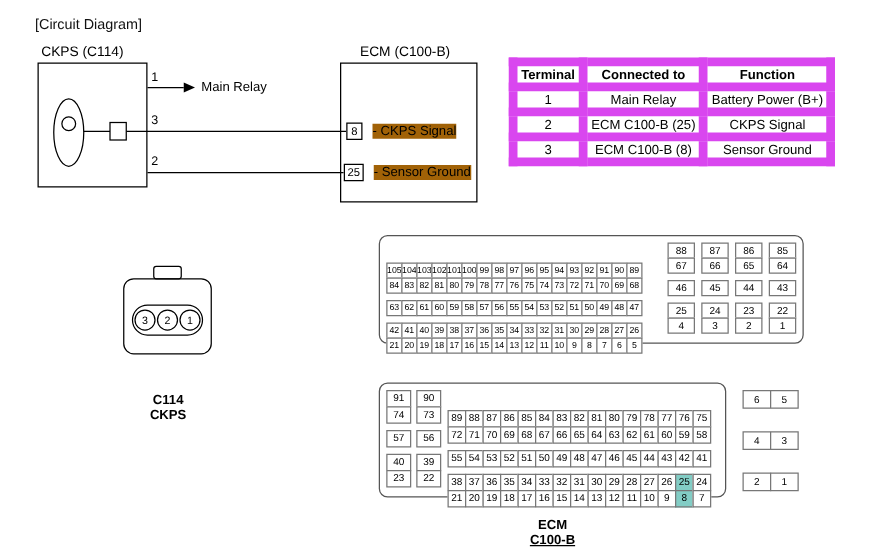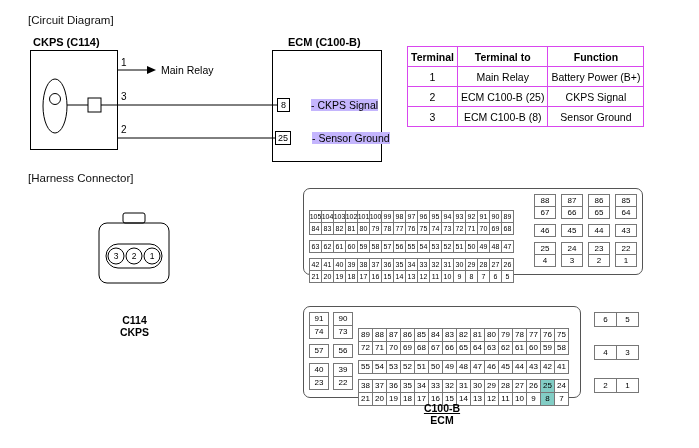--- a/index.html
+++ b/index.html
@@ -3,36 +3,36 @@
 <meta charset="utf-8">
 <style>
   * { margin:0; padding:0; box-sizing:border-box; }
   html,body { background:#fff; }
   body {
     width:699px; height:448px; position:relative; overflow:hidden;
     font-family:"Liberation Sans", sans-serif; color:#000;
   }
   .abs { position:absolute; }
   .section-label { font-size:11.5px; color:#111; }
-  .box-title { font-size:11px; font-weight:bold;text-align:center; }
+  .box-title { font-size:11px; font-weight:normal;text-align:center; }
   .comp-box { position:absolute; border:1px solid #000; background:#fff; }
   .pin-num { font-size:10px; }
   .wire-label { font-size:10.5px; }
   .ecm-pin-row { position:absolute; display:flex; align-items:center; background:transparent; }
   .ecm-pin-box {
     border:1px solid #000; background:#fff; font-size:9px;
     min-width:13px; height:14px; display:flex; align-items:center; justify-content:center;
     padding:0 2px;
   }
-  .ecm-pin-label { font-size:10.5px; margin-left:21px; background:#c4b5fd; }
+  .ecm-pin-label { font-size:10.5px; margin-left:8px; background:#a16207; }
 
   
   .conn-table { border-collapse:collapse; font-size:10.5px; table-layout:fixed; background:#fff; }
   .conn-table th, .conn-table td {
-    border:1px solid #d946ef; text-align:center; vertical-align:middle;
+    border:7px solid #d946ef; text-align:center; vertical-align:middle;
     height:20px; padding:0 3px; overflow:hidden; white-space:nowrap;
   }
   .conn-table th { font-weight:bold; }
   .conn-table th:nth-child(1){ width:58px; }
   .conn-table th:nth-child(2){ width:122px; }
   .conn-table th:nth-child(3){ width:104px; }
 
   
   .conn-outline { position:absolute; border:1px solid #555; border-radius:7px; background:#fff; }
   .conn-label { position:absolute; text-align:center; font-size:10.5px; font-weight:bold; }
@@ -102,21 +102,21 @@
   <div class="ecm-pin-row" style="left:275px;top:131px;">
     <span class="ecm-pin-box">25</span>
     <span class="ecm-pin-label">- Sensor Ground</span>
   </div>
 
 
   <table class="conn-table abs" style="left:407px;top:46px;">
     <thead>
       <tr>
           <th>Terminal</th>
-          <th>Terminal to</th>
+          <th>Connected to</th>
           <th>Function</th>
         </tr>
     </thead>
     <tbody>
         <tr>
           <td>1</td>
           <td>Main Relay</td>
           <td>Battery Power (B+)</td>
         </tr>
         <tr>
@@ -125,21 +125,20 @@
           <td>CKPS Signal</td>
         </tr>
         <tr>
           <td>3</td>
           <td>ECM C100-B (8)</td>
           <td>Sensor Ground</td>
         </tr>
       </tbody>
   </table>
 
-  <div class="abs section-label" style="left:28px;top:172px;">[Harness Connector]</div>
 
   <svg class="abs" style="left:92px;top:210px;" width="85" height="95">
     <rect x="31" y="3" width="22" height="10" rx="2" fill="none" stroke="#000" stroke-width="1"></rect>
     <rect x="7" y="13" width="70" height="60" rx="8" fill="none" stroke="#000" stroke-width="1"></rect>
     <rect x="14" y="34" width="56" height="24" rx="12" fill="none" stroke="#000" stroke-width="1"></rect>
     <circle cx="24" cy="46" r="8" fill="none" stroke="#000" stroke-width="1"></circle>
     <circle cx="42" cy="46" r="8" fill="none" stroke="#000" stroke-width="1"></circle>
     <circle cx="60" cy="46" r="8" fill="none" stroke="#000" stroke-width="1"></circle>
     <text x="24" y="49" font-size="8.5" text-anchor="middle">3</text>
     <text x="42" y="49" font-size="8.5" text-anchor="middle">2</text>
@@ -396,16 +395,16 @@
       </div>
       <div class="pin-row">
         <div class="pin-cell">4</div>
         <div class="pin-cell">3</div>
       </div>
       <div class="pin-row">
         <div class="pin-cell">2</div>
         <div class="pin-cell">1</div>
       </div>
     </div>
-  <div class="conn-label" style="left:303px;top:402px;width:278px;text-decoration:underline;">C100-B</div>
+  <div class="conn-label" style="left:303px;top:426px;width:278px;text-decoration:underline;">C100-B</div>
   <div class="conn-label" style="left:303px;top:414px;width:278px;">ECM</div>
 
 </div>
 
 </body></html>

